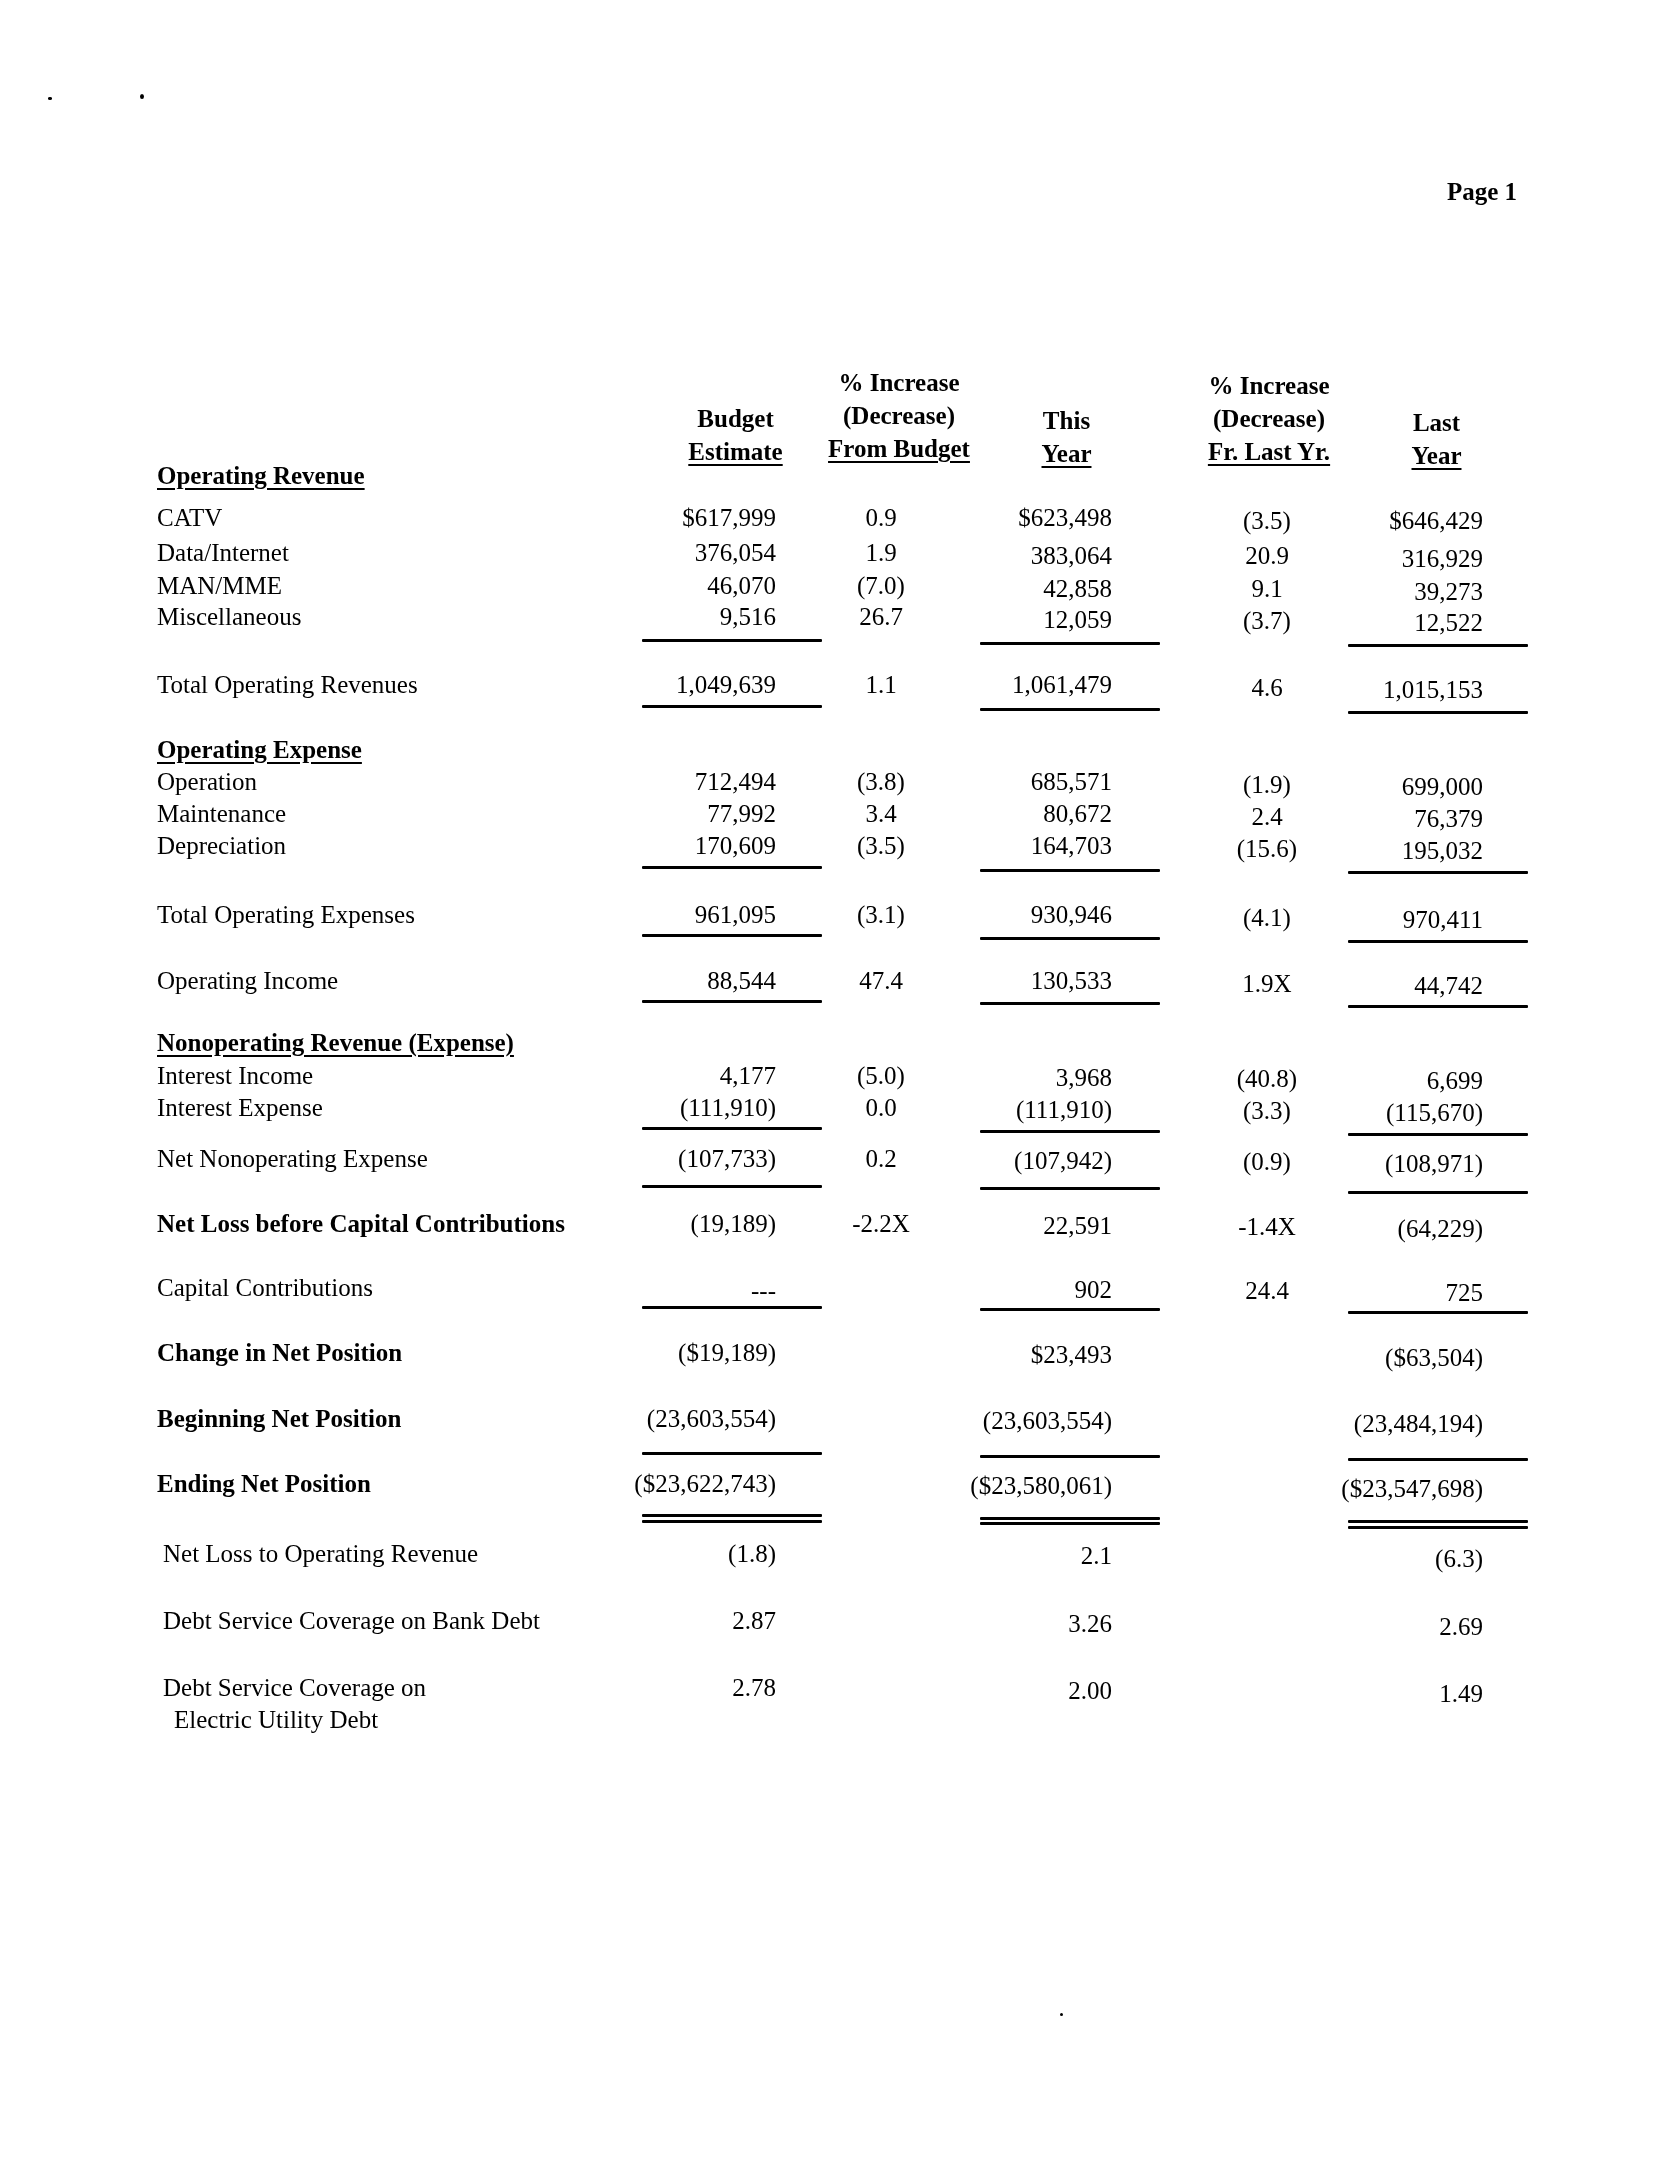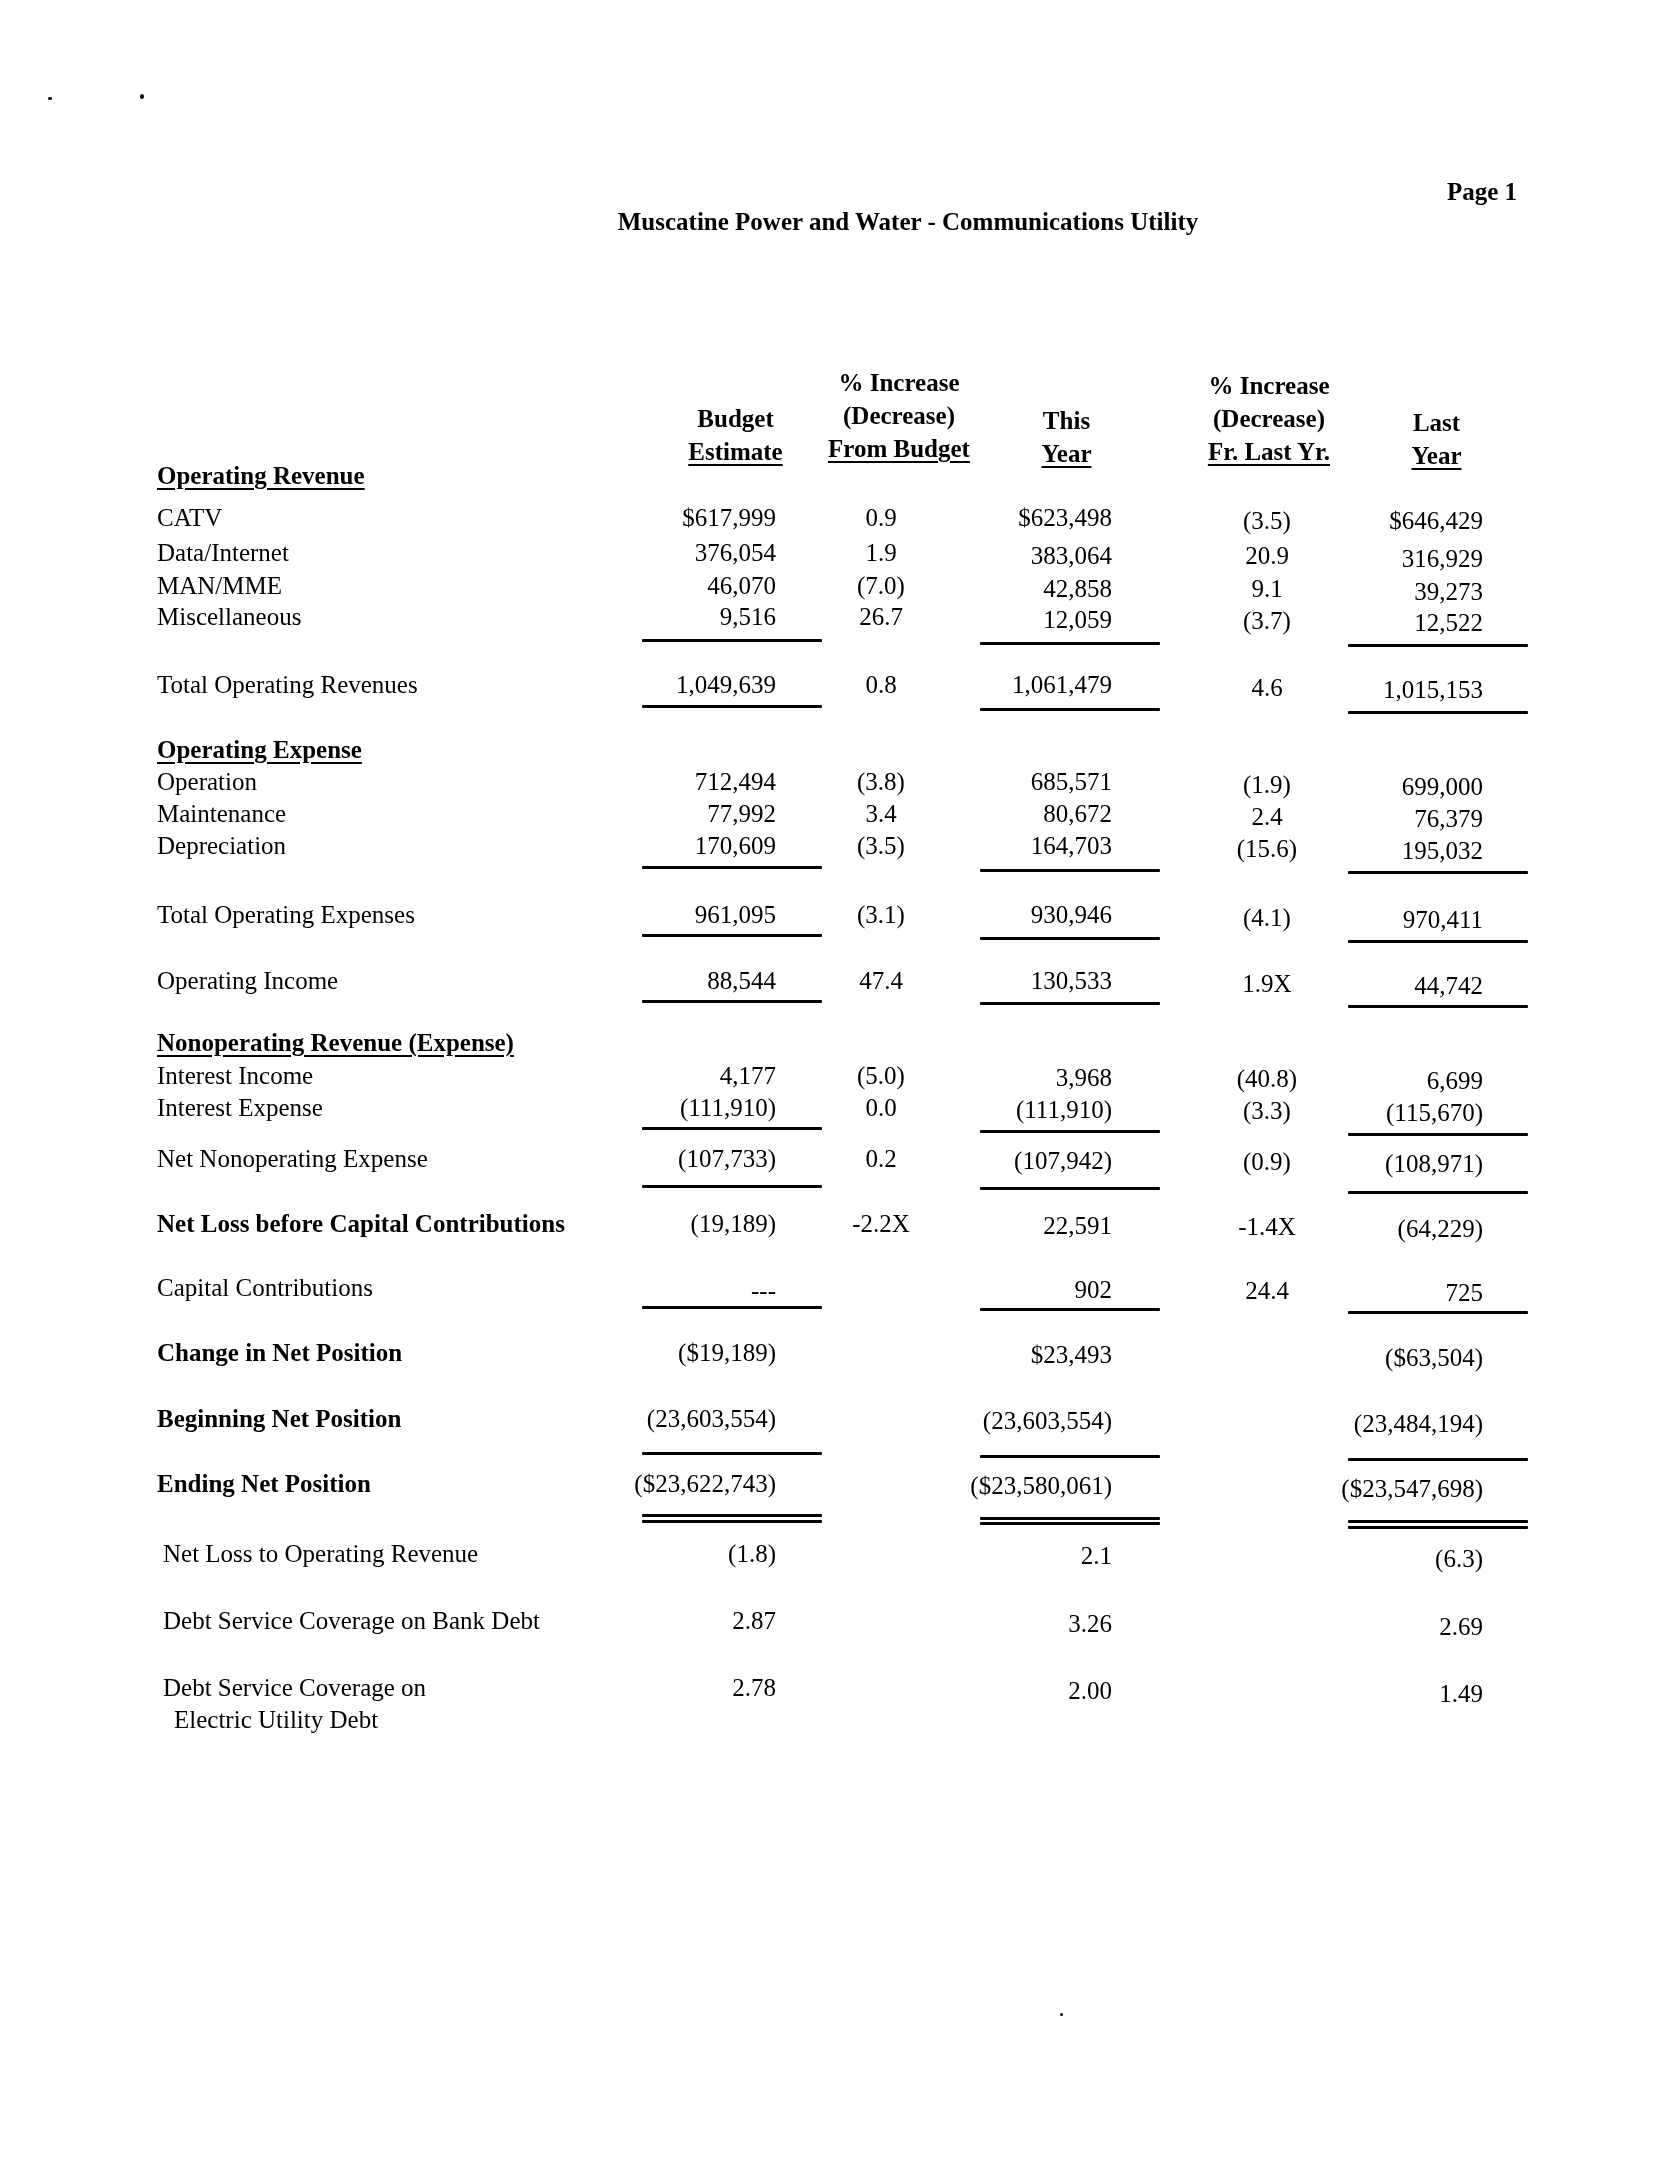--- a/index.html
+++ b/index.html
@@ -36,21 +36,20 @@
 </head>
 <body>
 
 <div class="speck" style="left:48px;top:97px;width:3.5px;height:2.5px;"></div>
 <div class="speck" style="left:140px;top:94px;width:4px;height:5px;"></div>
 <div class="speck" style="left:1060px;top:2013px;width:3px;height:3px;"></div>
 
 <div class="page-no">Page 1</div>
 
 <div class="title-block">
-  <div>Muscatine Power and Water - Communications Utility</div>
 </div>
 
 <div class="hdr" style="left:681px;top:369px;width:109px;">
   <div>&nbsp;</div>
   <div>Budget</div>
   <div class="u">Estimate</div>
 </div>
 <div class="hdr" style="left:820px;top:366px;width:158px;">
   <div>% Increase</div>
   <div>(Decrease)</div>
@@ -108,21 +107,21 @@
   <span class="cell c-pctl" style="top:4px">(3.7)</span>
   <span class="cell c-last" style="top:6px">12,522</span>
 </div>
 <div class="rule b" style="top:639px;"></div>
 <div class="rule t" style="top:642px;"></div>
 <div class="rule l" style="top:644px;"></div>
 
 <div class="row" style="top:671px;">
   <span class="lbl">Total Operating Revenues</span>
   <span class="cell c-budget">1,049,639</span>
-  <span class="cell c-pctb">0.8</span>
+  <span class="cell c-pctb">1.1</span>
   <span class="cell c-this">1,061,479</span>
   <span class="cell c-pctl" style="top:3px">4.6</span>
   <span class="cell c-last" style="top:5px">1,015,153</span>
 </div>
 <div class="rule b" style="top:705px;"></div>
 <div class="rule t" style="top:708px;"></div>
 <div class="rule l" style="top:711px;"></div>
 
 <div class="row" style="top:736px;">
   <span class="lbl section">Operating Expense</span>

